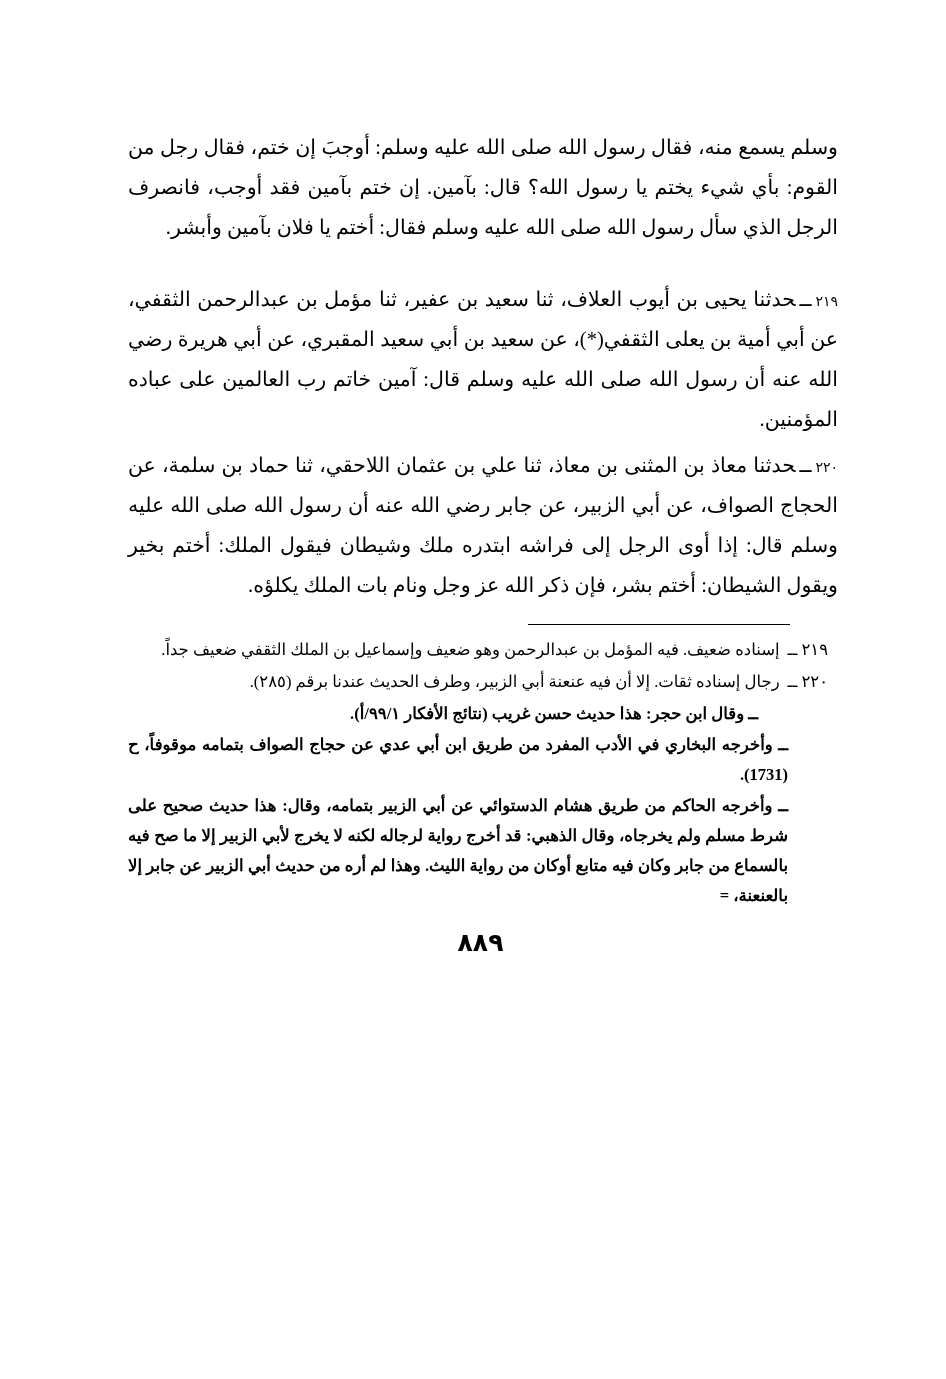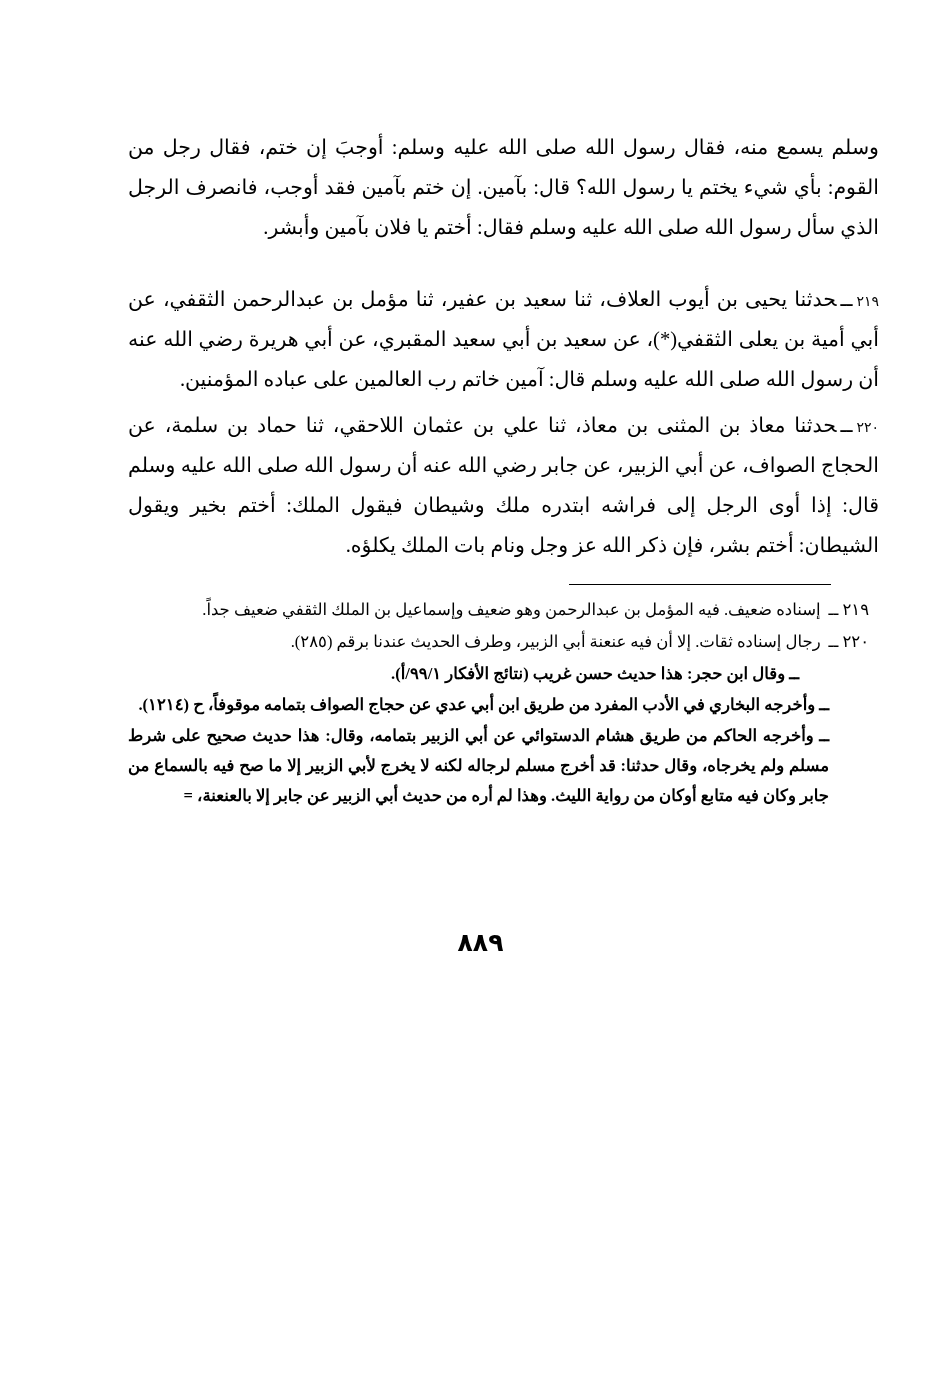--- a/index.html
+++ b/index.html
@@ -15,21 +15,21 @@
     position: relative;
     overflow: hidden;
   }
   .page {
     position: absolute;
     top: 0;
     left: 0;
     width: 946px;
     height: 993px;
     box-sizing: border-box;
-    padding: 128px 67px 40px 128px;
+    padding: 128px 108px 40px 128px;
     direction: rtl;
   }
   .body-text {
     font-size: 20.5px;
     line-height: 1.95;
     text-align: justify;
     text-justify: inter-word;
     letter-spacing: 0px;
   }
   .para {
@@ -145,20 +145,20 @@
       <span class="fn-label">٢١٩ ــ</span>
       <span class="fn-text">إسناده ضعيف. فيه المؤمل بن عبدالرحمن وهو ضعيف وإسماعيل بن الملك الثقفي ضعيف جداً.</span>
     </div>
 
     <div class="fn-row">
       <span class="fn-label">٢٢٠ ــ</span>
       <span class="fn-text">رجال إسناده ثقات. إلا أن فيه عنعنة أبي الزبير، وطرف الحديث عندنا برقم (٢٨٥).</span>
     </div>
 
     <p class="fn-sub narrow">ــ وقال ابن حجر: هذا حديث حسن غريب (نتائج الأفكار ٩٩/١/أ).</p>
-    <p class="fn-sub">ــ وأخرجه البخاري في الأدب المفرد من طريق ابن أبي عدي عن حجاج الصواف بتمامه موقوفاً، ح (١٢١٤).</p>
-    <p class="fn-sub fn-tail">ــ وأخرجه الحاكم من طريق هشام الدستوائي عن أبي الزبير بتمامه، وقال: هذا حديث صحيح على شرط مسلم ولم يخرجاه، وقال حدثنا: قد أخرج مسلم لرجاله لكنه لا يخرج لأبي الزبير إلا ما صح فيه بالسماع من جابر وكان فيه متابع أوكان من رواية الليث. وهذا لم أره من حديث أبي الزبير عن جابر إلا بالعنعنة، =</p>
+    <p class="fn-sub">ــ وأخرجه البخاري في الأدب المفرد من طريق ابن أبي عدي عن حجاج الصواف بتمامه موقوفاً، ح (1731).</p>
+    <p class="fn-sub fn-tail">ــ وأخرجه الحاكم من طريق هشام الدستوائي عن أبي الزبير بتمامه، وقال: هذا حديث صحيح على شرط مسلم ولم يخرجاه، وقال الذهبي: قد أخرج رواية لرجاله لكنه لا يخرج لأبي الزبير إلا ما صح فيه بالسماع من جابر وكان فيه متابع أوكان من رواية الليث. وهذا لم أره من حديث أبي الزبير عن جابر إلا بالعنعنة، =</p>
 
   </div>
 
   <div class="page-number">٨٨٩</div>
 
 </div>
 
 </body></html>

